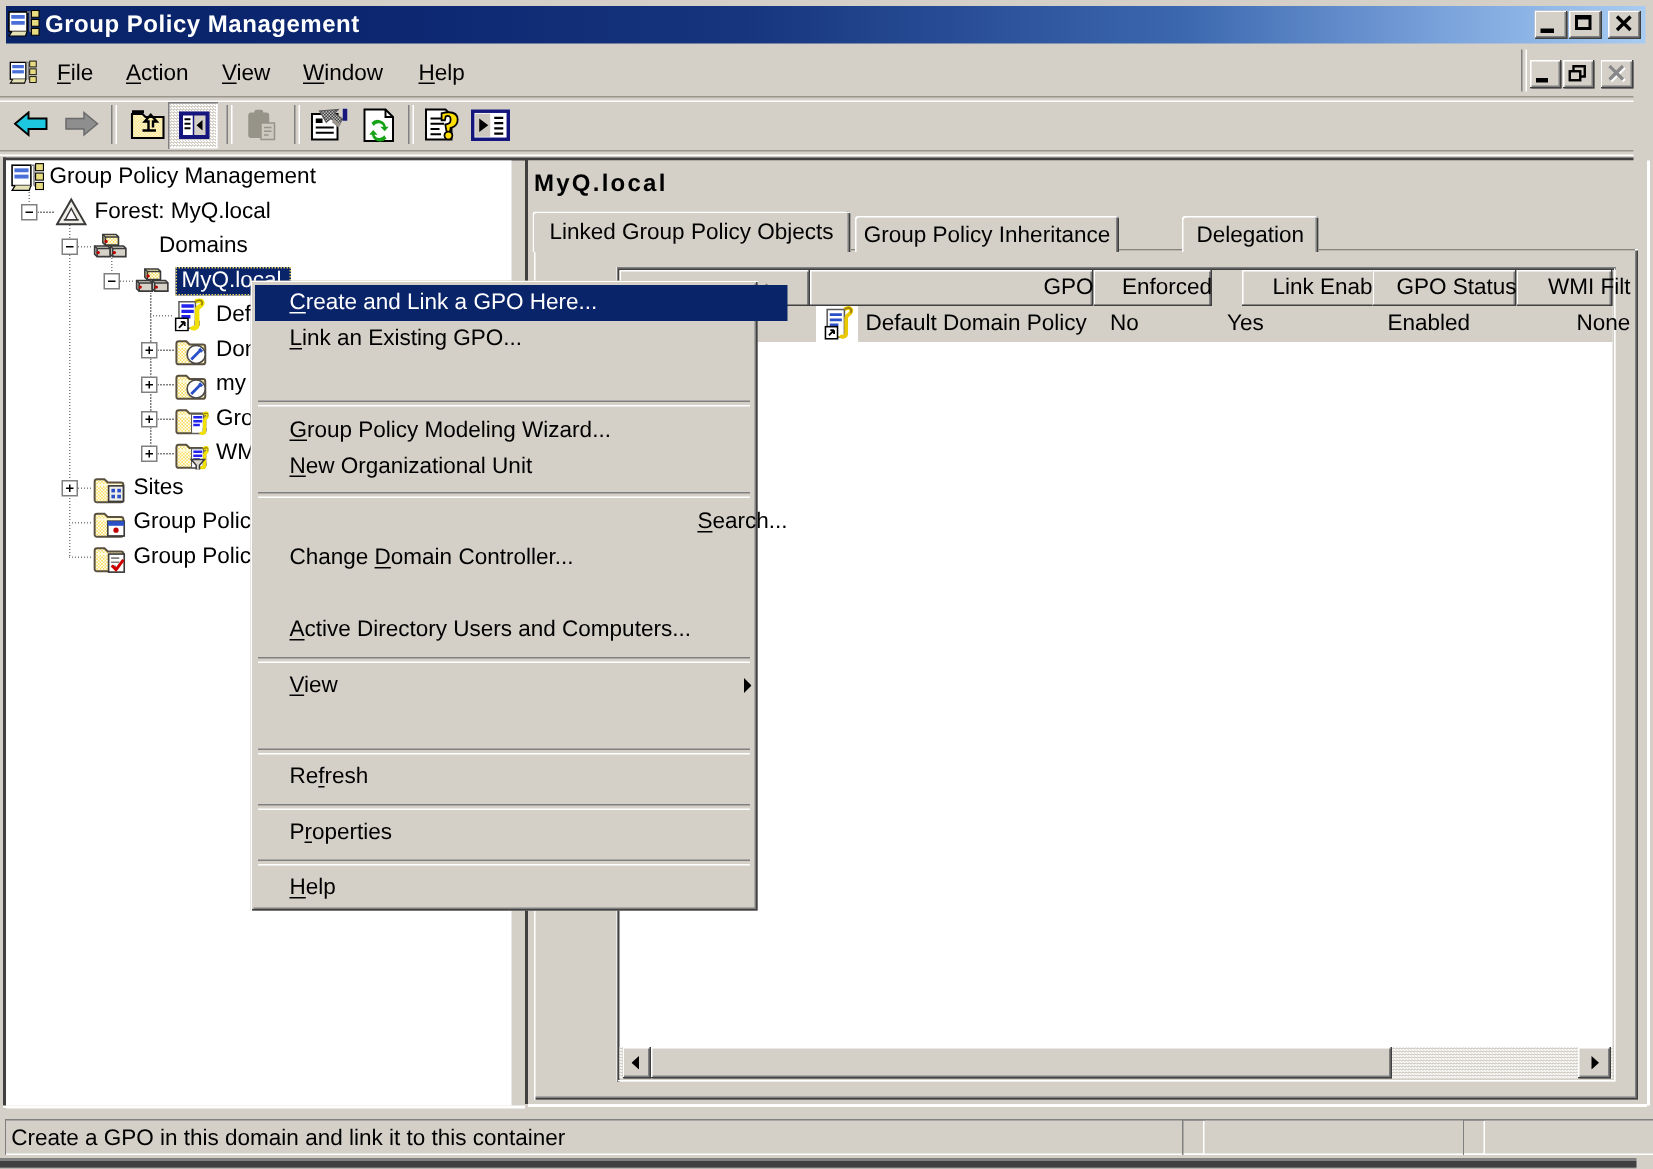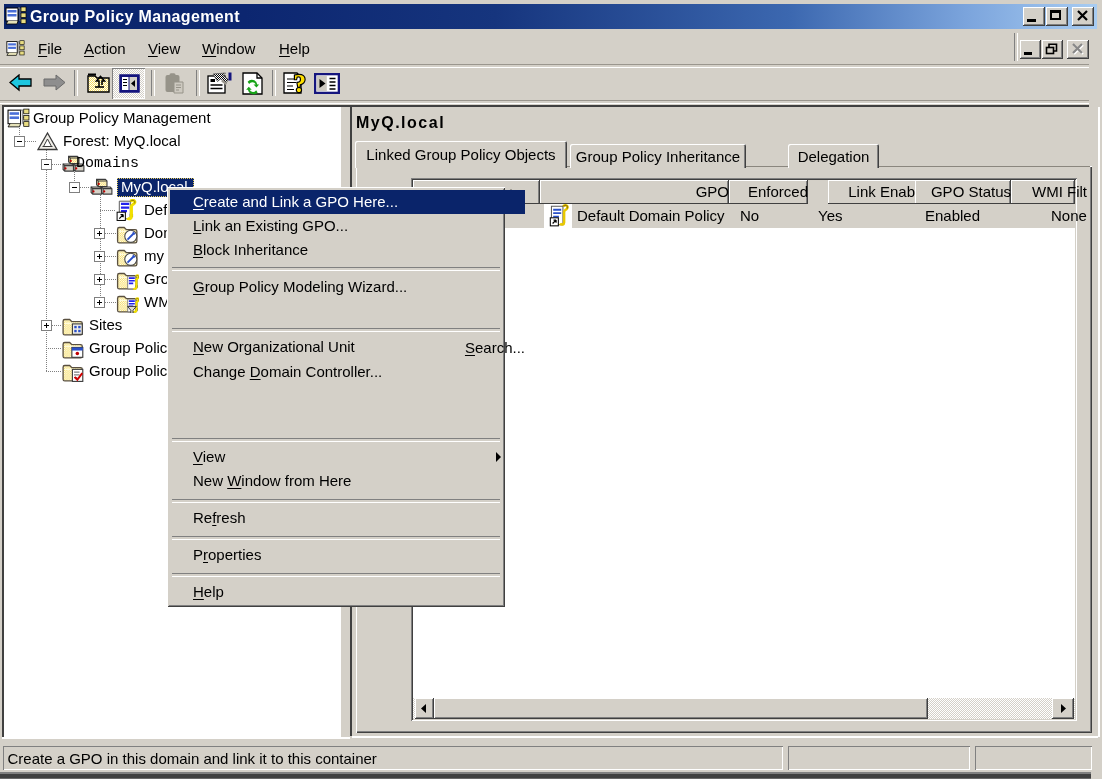--- a/index.html
+++ b/index.html
@@ -1,19 +1,19 @@
 <!DOCTYPE html>
 <html><head><meta charset="utf-8">
 <style>
 html,body{margin:0;padding:0;}
 body{width:1102px;height:779px;position:relative;overflow:hidden;background:#d4d0c8;
  font-family:"Liberation Sans",sans-serif;font-size:15px;color:#000;-webkit-font-smoothing:antialiased;}
 .ab{position:absolute;}
 .raised{box-shadow:inset -1px -1px 0 #404040,inset 1px 1px 0 #ffffff,inset -2px -2px 0 #808080,inset 2px 2px 0 #d4d0c8;}
-.sunk1{box-shadow:inset 1px 1px 0 #808080,inset -1px -1px 0 #ffffff;}
+.sunk1{box-shadow:inset 1px 1px 0 #808080,inset -1px -1px 0 #ffffff;padding-left:20px;}
 .hdrcell{box-shadow:inset -1px -1px 0 #404040,inset 1px 1px 0 #ffffff,inset -2px 0 0 #808080;background:#d4d0c8;}
 u{text-decoration:underline;text-underline-offset:2px;}
 .mi{position:absolute;left:3px;width:332px;height:24px;line-height:24px;padding-left:23px;}
 .sep{position:absolute;left:5px;width:328px;height:2px;border-top:1px solid #808080;border-bottom:1px solid #ffffff;}
 .tl{position:absolute;height:20px;line-height:20px;white-space:nowrap;text-align:right;}
 </style></head>
 <body>
 
 <div class="ab" id="titlebar" style="left:4px;top:4px;width:1093px;height:25px;background:linear-gradient(to right,#0a246a 0%,#0c2670 22%,#16357e 45%,#3c68b0 72%,#7ba4dc 88%,#a8ccf2 100%);"></div>
 <svg class="ab" style="left:5px;top:5px" width="22" height="22" viewBox="0 0 22 22">
@@ -372,48 +372,47 @@
     </svg>
  <svg class="ab" style="left:58px;top:253px" width="23" height="22" viewBox="0 0 21 20">
       <use href="#fold"></use>
       <rect x="9.5" y="8.5" width="9.5" height="11" fill="#fff" stroke="#3a3a3a" stroke-width="1"></rect>
       <path d="M11 11 h5 M11 13.5 h5 M11 16 h3" stroke="#808080" stroke-width="1"></path>
       <path d="M11.5 15.5 l2.5 2.5 4.5 -6" stroke="#d00000" stroke-width="1.8" fill="none"></path>
     </svg>
 
  <div class="ab tl" style="left:29px;top:1px;">Group Policy Management</div>
  <div class="ab tl" style="left:59px;top:24px;">Forest: MyQ.local</div>
- <div class="ab tl" style="left:72px;top:47px;font-family:Liberation Mono, monospace;">Domains</div>
+ <div class="ab tl" style="left:102px;top:47px;">Domains</div>
  <div class="ab" style="left:113px;top:70.5px;width:77px;height:19.5px;background:#0a246a;outline:1px dotted #e6cc5a;outline-offset:-1px;"></div>
  <div class="ab tl" style="left:117px;top:70px;color:#fff;">MyQ.local</div>
  <div class="ab tl" style="left:140px;top:93px;">Default Domain Policy</div>
  <div class="ab tl" style="left:140px;top:116px;">Domain Controllers</div>
  <div class="ab tl" style="left:140px;top:139px;">my Organization</div>
  <div class="ab tl" style="left:140px;top:162px;">Group Policy Objects</div>
  <div class="ab tl" style="left:140px;top:185px;">WMI Filters</div>
  <div class="ab tl" style="left:85px;top:208px;">Sites</div>
  <div class="ab tl" style="left:85px;top:231px;">Group Policy Modeling</div>
  <div class="ab tl" style="left:85px;top:254px;">Group Policy Results</div>
 </div>
 
 <div class="ab" style="left:167px;top:187px;width:338px;height:420px;background:#d4d0c8;box-shadow:inset 1px 1px 0 #ffffff,inset -1px -1px 0 #404040,inset 2px 2px 0 #d4d0c8,inset -2px -2px 0 #808080;">
  <div class="mi" style="top:27px;"><u>L</u>ink an Existing GPO...</div>
  <div class="mi" style="top:3px;background:#0a246a;color:#fff;"><u>C</u>reate and Link a GPO Here...</div>
- <div class="mi" style="top:51px;"><u>B</u>lock Inheritance</div>
  <div class="sep" style="top:80px;"></div>
  <div class="mi" style="top:88px;"><u>G</u>roup Policy Modeling Wizard...</div>
- <div class="mi" style="top:112px;margin-top:36px;"><u>N</u>ew Organizational Unit</div>
+ <div class="mi" style="top:112px;"><u>N</u>ew Organizational Unit</div>
  <div class="sep" style="top:141px;"></div>
  <div class="mi" style="top:149px;text-align:right;"><u>S</u>earch...</div>
  <div class="mi" style="top:173px;">Change <u>D</u>omain Controller...</div>
+ <div class="mi" style="top:221px;"><u>A</u>ctive Directory Users and Computers...</div>
  <div class="sep" style="top:251px;"></div>
  <div class="mi" style="top:258px;"><u>V</u>iew<svg class="ab" style="left:326px;top:7px" width="5" height="10" viewBox="0 0 5 10">
         <path d="M0 0 L5 5 L0 10 Z" fill="#000"></path>
       </svg></div>
- <div class="mi" style="top:282px;">New <u>W</u>indow from Here</div>
  <div class="sep" style="top:312px;"></div>
  <div class="mi" style="top:319px;">Re<u>f</u>resh</div>
  <div class="sep" style="top:349px;"></div>
  <div class="mi" style="top:356px;">P<u>r</u>operties</div>
  <div class="sep" style="top:386px;"></div>
  <div class="mi" style="top:393px;"><u>H</u>elp</div>
 </div>
 
 <div class="ab sunk1" style="left:3px;top:746px;width:780px;height:23.5px;">
     <div class="tl" style="left:4.5px;top:3px;">Create a GPO in this domain and link it to this container</div>

